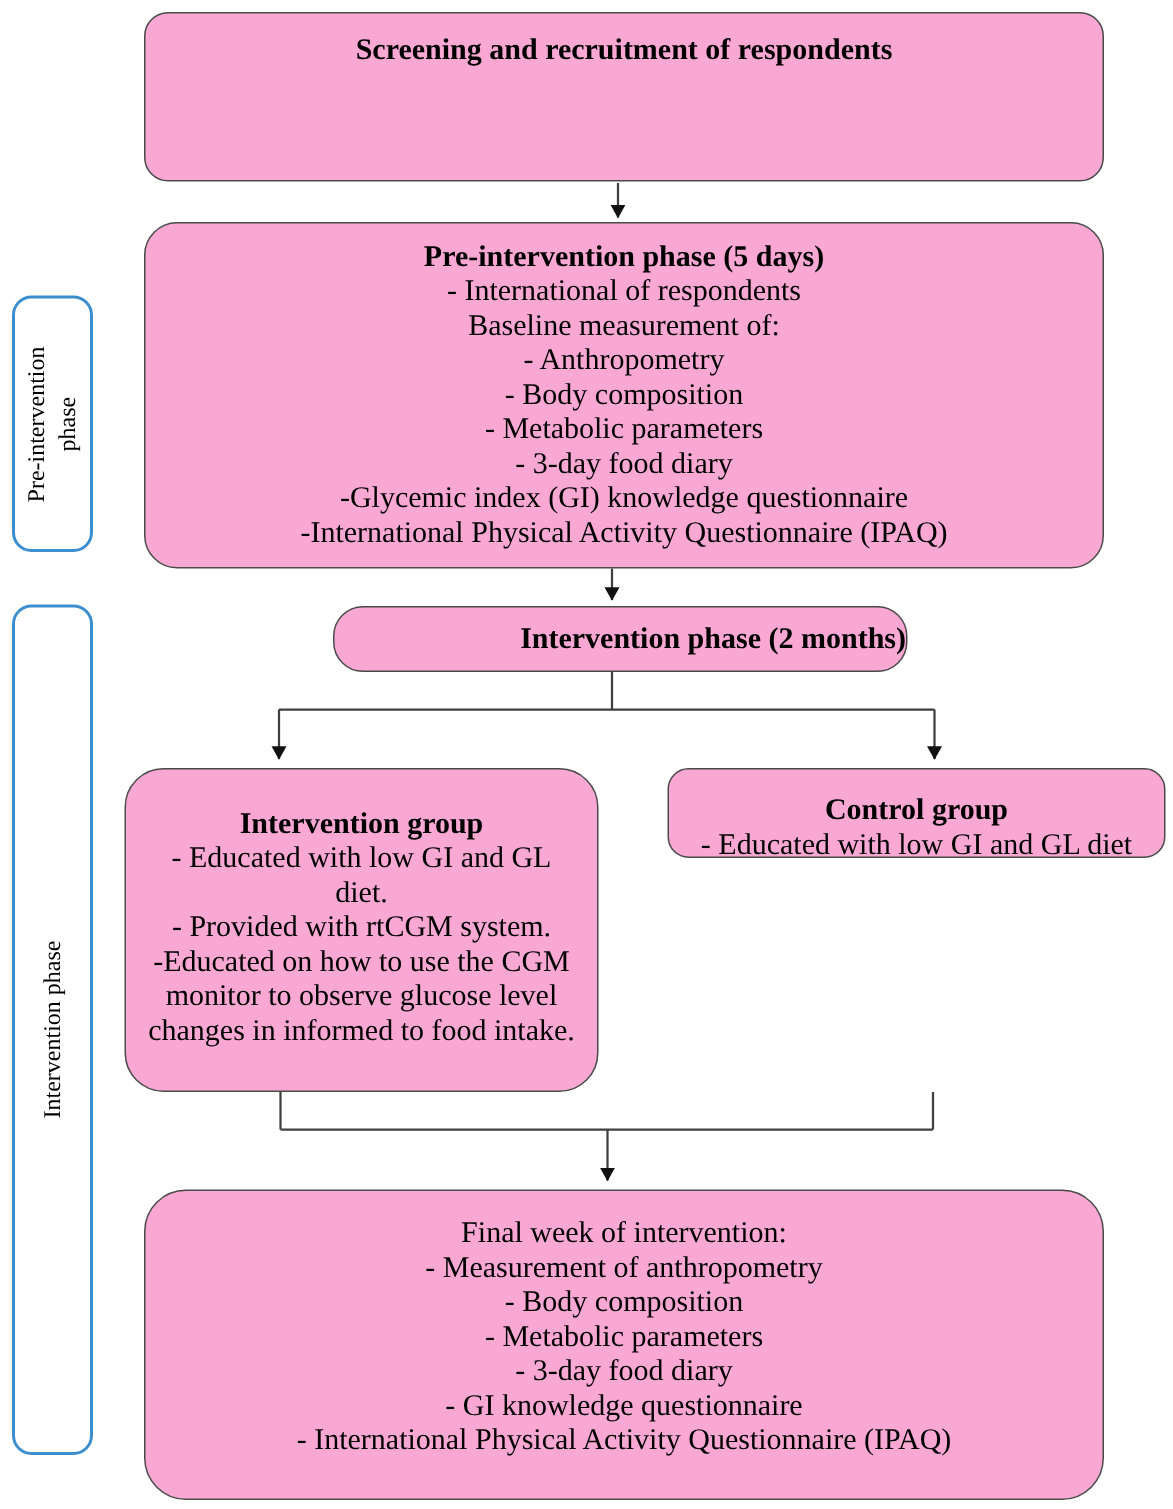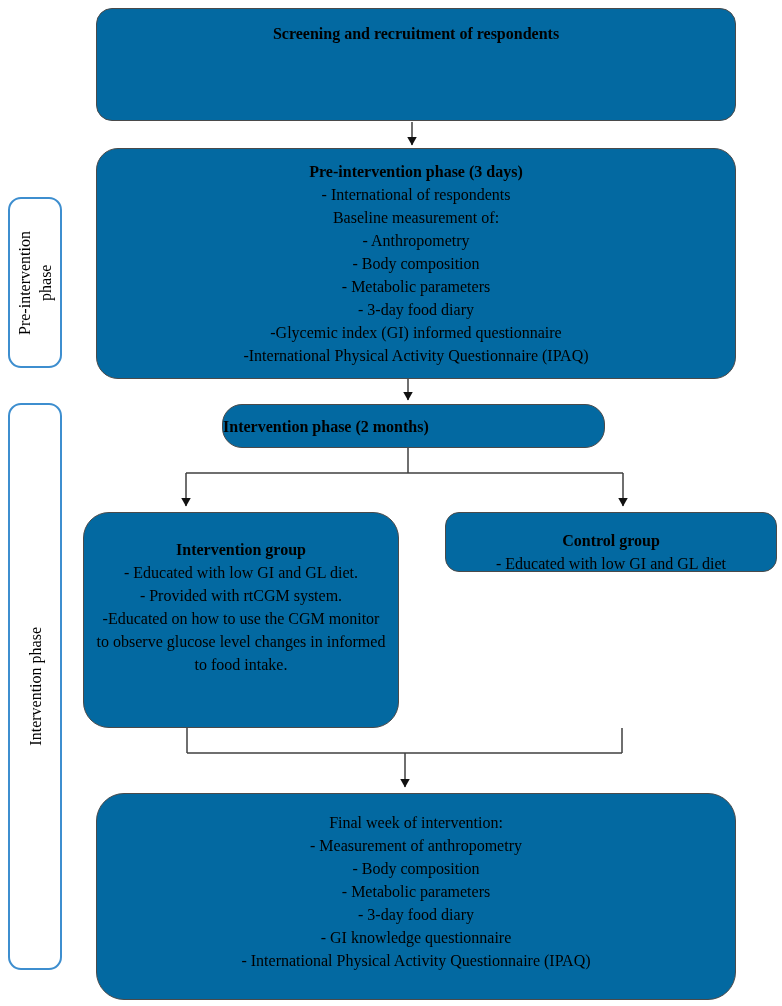--- a/index.html
+++ b/index.html
@@ -19,44 +19,44 @@
   .connectors {
     position: absolute;
     left: 0; top: 0;
     width: 782px; height: 1006px;
     pointer-events: none;
   }
   .node {
     position: absolute;
     box-sizing: border-box;
     border: 1.6px solid #4a4a4a;
-    background: #0369a1;
+    background: #f9a8d4;
     text-align: center;
-    font-size: 16px;
+    font-size: 20px;
     line-height: 23px;
   }
   .node .node-title {
     font-weight: bold;
   }
   .node-screening {
     left: 96px; top: 8px; width: 640px; height: 113px;
     border-radius: 16px;
     padding-top: 13px;
   }
   .node-pre-intervention {
     left: 96px; top: 148px; width: 640px; height: 231px;
     border-radius: 22px;
     padding-top: 11px;
   }
   .node-intervention-phase {
     left: 222px; top: 404px; width: 383px; height: 44px;
     border-radius: 20px;
     display: flex;
     align-items: center;
-    justify-content: flex-start;
+    justify-content: flex-end;
   }
   .node-intervention-group {
     left: 83px; top: 512px; width: 316px; height: 216px;
     border-radius: 26px;
     padding: 25px 12px 0 12px;
   }
   .node-control-group {
     left: 445px; top: 512px; width: 332px; height: 60px;
     border-radius: 14px;
     padding-top: 16px;
@@ -116,29 +116,29 @@
     <line x1="622" y1="728" x2="622" y2="753" stroke="#3f3f3f" stroke-width="1.5"></line>
     <line x1="187" y1="753" x2="622" y2="753" stroke="#3f3f3f" stroke-width="1.5"></line>
     <line x1="405" y1="753" x2="405" y2="787" stroke="#3f3f3f" stroke-width="1.5" marker-end="url(#arrow)"></line>
   </svg>
 
   <div class="node node-screening">
     <div class="node-title">Screening and recruitment of respondents</div>
   </div>
 
   <div class="node node-pre-intervention">
-    <div class="node-title">Pre-intervention phase (3 days)</div>
+    <div class="node-title">Pre-intervention phase (5 days)</div>
     <div>
         <div class="node-line">- International of respondents</div>
         <div class="node-line">Baseline measurement of:</div>
         <div class="node-line">- Anthropometry</div>
         <div class="node-line">- Body composition</div>
         <div class="node-line">- Metabolic parameters</div>
         <div class="node-line">- 3-day food diary</div>
-        <div class="node-line">-Glycemic index (GI) informed questionnaire</div>
+        <div class="node-line">-Glycemic index (GI) knowledge questionnaire</div>
         <div class="node-line">-International Physical Activity Questionnaire (IPAQ)</div>
       </div>
   </div>
 
   <div class="node node-intervention-phase">
     <div class="node-title">Intervention phase (2 months)</div>
   </div>
 
   <div class="node node-intervention-group">
     <div class="node-title">Intervention group</div>

